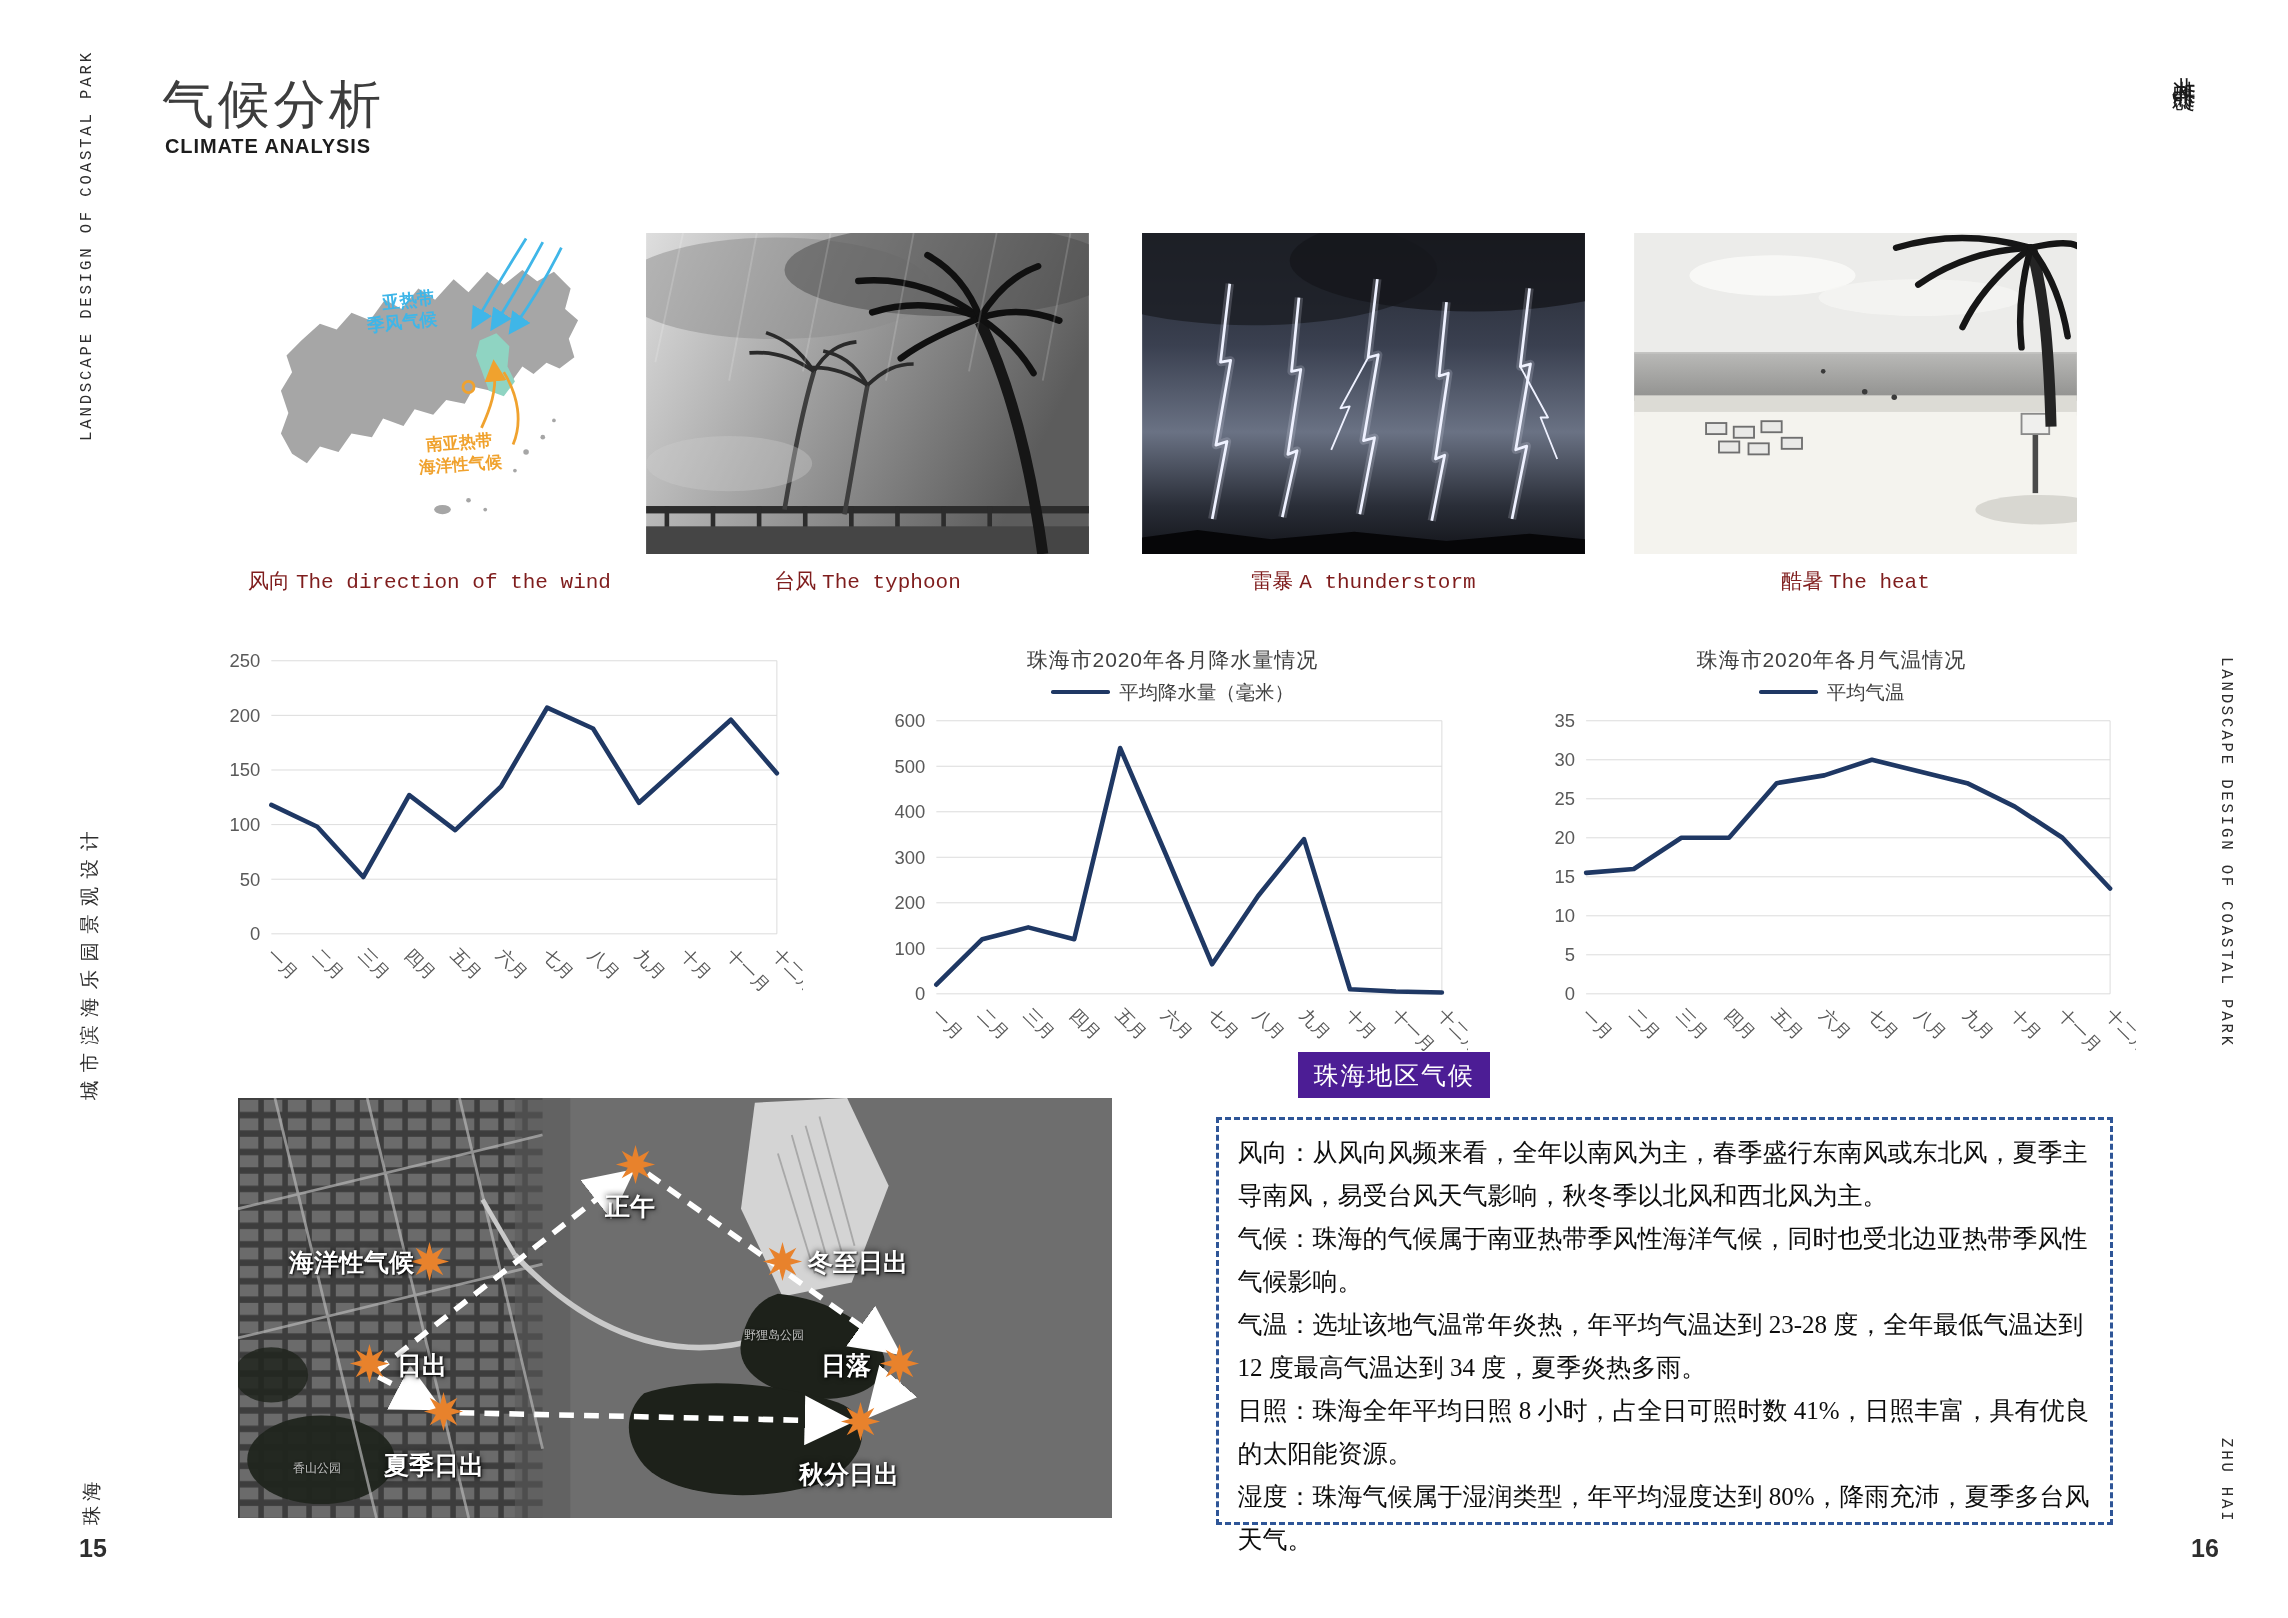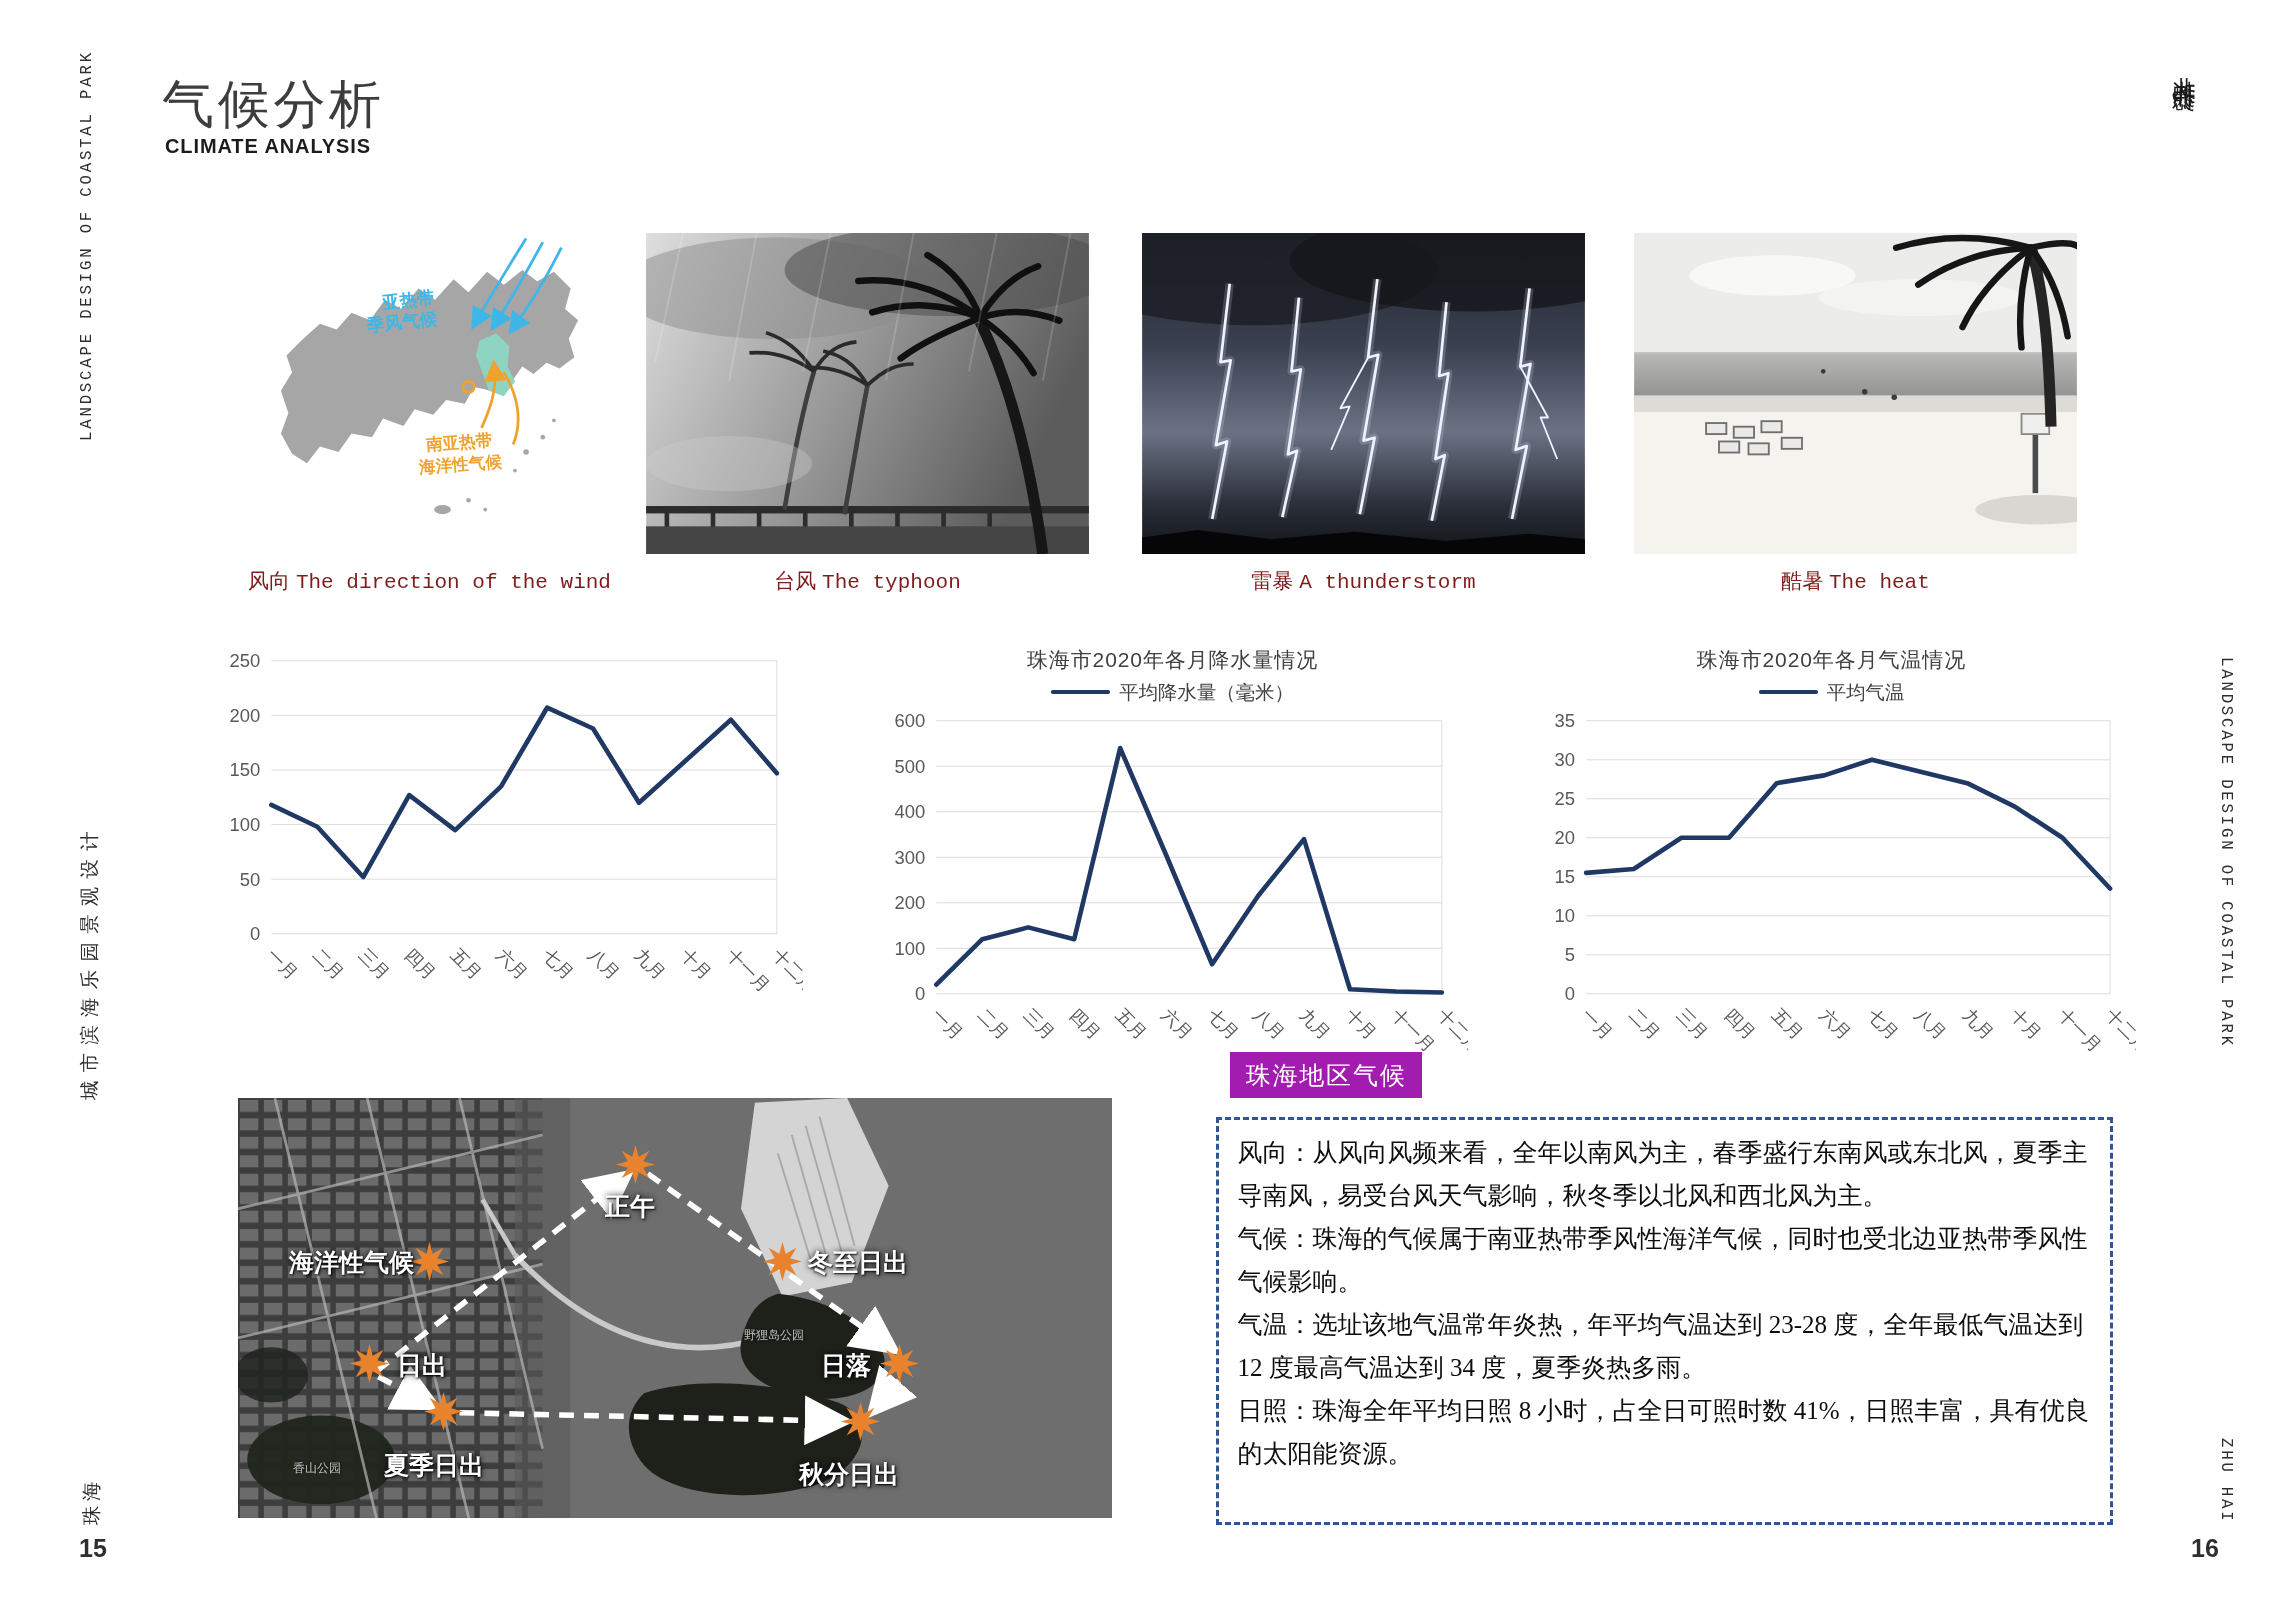--- a/index.html
+++ b/index.html
@@ -45,21 +45,21 @@
 
   
   #sunmap{position:absolute;left:238px;top:1098px;width:874px;height:420px;background:#5d5d5d;}
   #sunmap svg{position:absolute;left:0;top:0;}
   .sun{position:absolute;width:41px;height:41px;}
   .sun-label{position:absolute;color:#fff;font-size:25px;font-weight:bold;white-space:nowrap;
              text-shadow:0 0 6.5px rgba(0,0,0,.95),0.9px 0.9px 1.8px rgba(0,0,0,.9);}
   .map-poi{position:absolute;color:#e8e8e8;font-size:12px;opacity:.8;white-space:nowrap;text-shadow:0 0 2.8px #000;}
 
   
-  #box-header{position:absolute;left:1230px;top:1052px;background:#a21caf;color:#fff;font-size:25px;
+  #box-header{position:absolute;left:1298px;top:1052px;background:#4c1d95;color:#fff;font-size:25px;
               padding:6.5px 15.7px;letter-spacing:1.8px;}
   #climate-box{position:absolute;left:1216px;top:1117px;width:897px;height:408px;box-sizing:border-box;
                border:3.7px dashed #2E5597;padding:11px 18.5px 9.2px 18.5px;
                font-family:"Liberation Serif","DejaVu Serif",serif;font-size:25px;line-height:1.72;color:#0d0d0d;}
   #climate-box p{margin:0;}
 </style>
 </head>
 <body>
 
 <div class="vtext" id="sb-left-en">LANDSCAPE DESIGN OF COASTAL PARK</div>
@@ -460,14 +460,15 @@
   <div class="map-poi" style="left:506px;top:229px;">野狸岛公园</div>
   <div class="map-poi" style="left:55px;top:362px;">香山公园</div>
 </div>
 
 <div id="box-header">珠海地区气候</div>
 <div id="climate-box">
   <p>风向：从风向风频来看，全年以南风为主，春季盛行东南风或东北风，夏季主导南风，易受台风天气影响，秋冬季以北风和西北风为主。</p>
   <p>气候：珠海的气候属于南亚热带季风性海洋气候，同时也受北边亚热带季风性气候影响。</p>
   <p>气温：选址该地气温常年炎热，年平均气温达到 23-28 度，全年最低气温达到 12 度最高气温达到 34 度，夏季炎热多雨。</p>
   <p>日照：珠海全年平均日照 8 小时，占全日可照时数 41%，日照丰富，具有优良的太阳能资源。</p>
+  <p>湿度：珠海气候属于湿润类型，年平均湿度达到 80%，降雨充沛，夏季多台风天气。</p>
 </div>
 
 
 </body></html>

